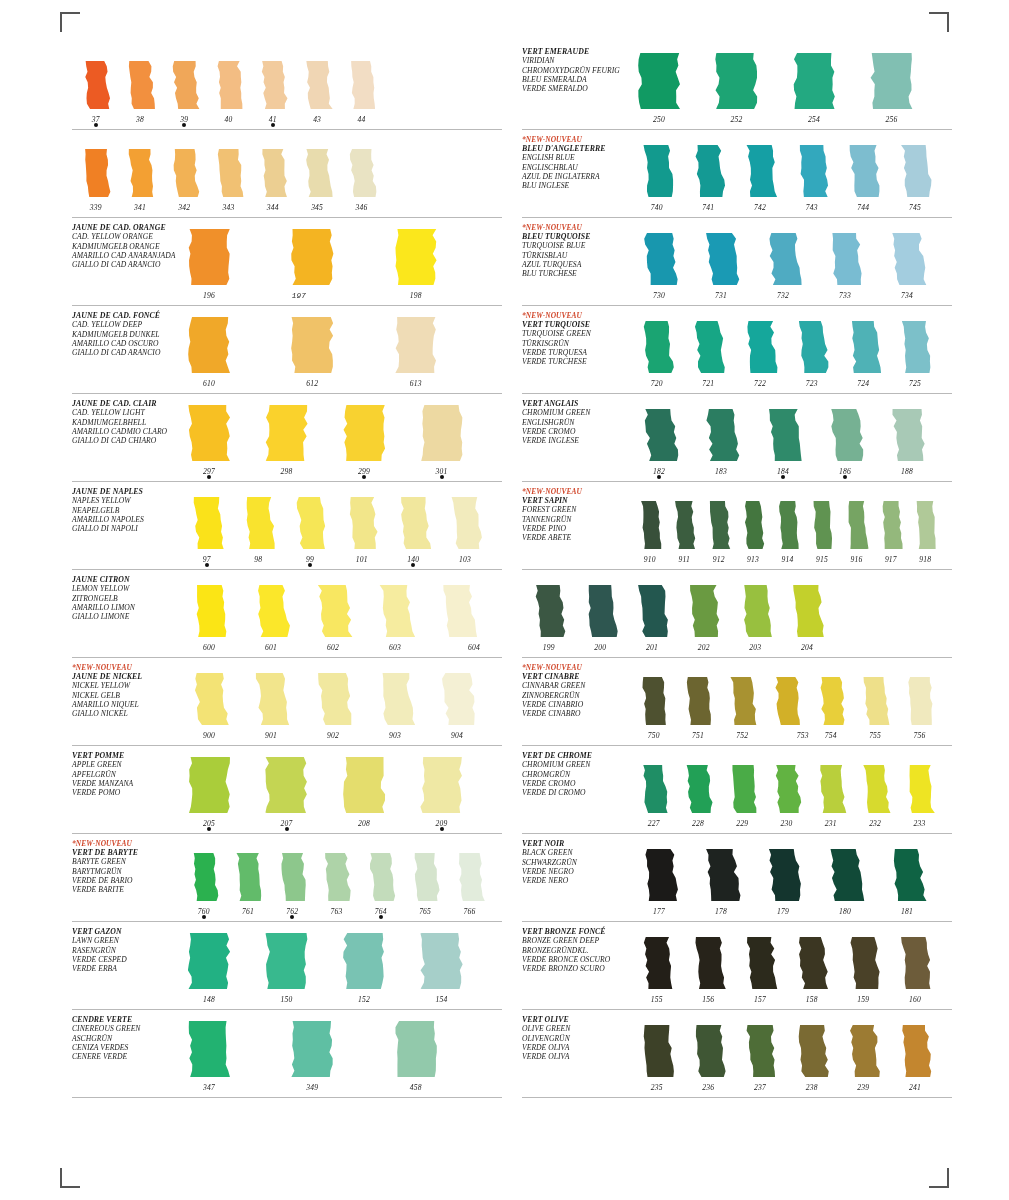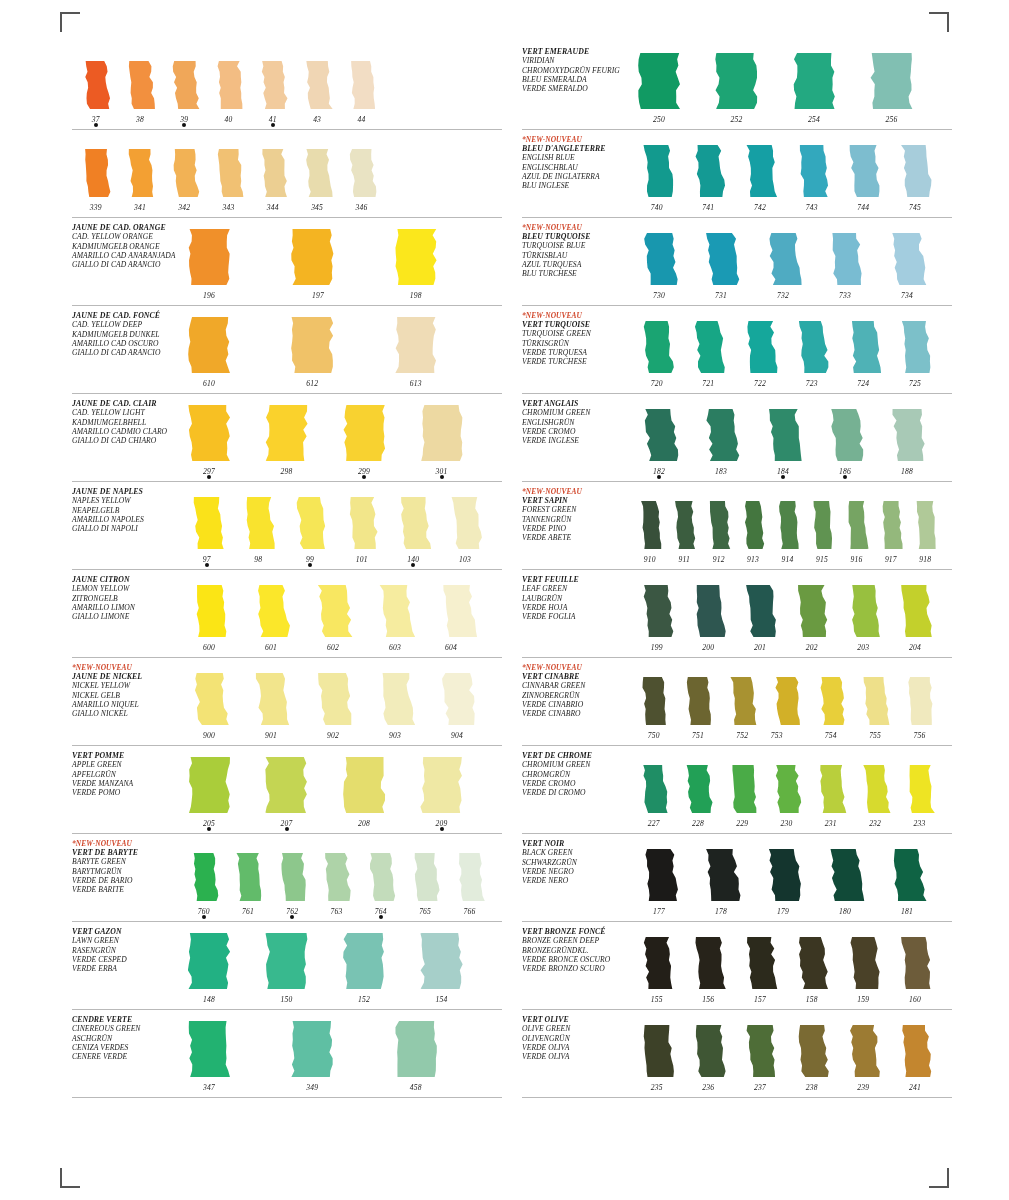--- a/index.html
+++ b/index.html
@@ -102,21 +102,21 @@
               <div class="nm fr">JAUNE DE CAD. ORANGE</div>
               <div class="nm">CAD. YELLOW ORANGE</div>
               <div class="nm">KADMIUMGELB ORANGE</div>
               <div class="nm">AMARILLO CAD ANARANJADA</div>
               <div class="nm">GIALLO DI CAD ARANCIO</div>
             </div>
             <div class="swatches">
               <div class="sw" style="left: 6px; width: 46px; height: 56px; background: rgb(240, 144, 42); clip-path: polygon(7.8% 0%, 12.9% 11.1%, 12.2% 22.2%, 5.9% 33.3%, 9.6% 44.4%, 6.6% 55.6%, 6.9% 66.7%, 8.9% 77.8%, 12% 88.9%, 11.2% 100%, 87.9% 100%, 94.2% 88.9%, 91.7% 77.8%, 92.5% 66.7%, 93.8% 55.6%, 94.9% 44.4%, 88.7% 33.3%, 88.6% 22.2%, 89.4% 11.1%, 95.3% 0%); filter: blur(0.25px);"></div>
               <div class="num" style="left: 6px; width: 46px;">196</div>
               <div class="sw" style="left: 109.333px; width: 46px; height: 56px; background: rgb(244, 180, 34); clip-path: polygon(6.9% 0%, 7.3% 11.1%, 5.6% 22.2%, 9.1% 33.3%, 4.2% 44.4%, 4.6% 55.6%, 11.5% 66.7%, 10.7% 77.8%, 14% 88.9%, 6.9% 100%, 86.7% 100%, 93.4% 88.9%, 92.4% 77.8%, 94% 66.7%, 91.3% 55.6%, 95.8% 44.4%, 92.4% 33.3%, 88% 22.2%, 92.1% 11.1%, 88.9% 0%); filter: blur(0.25px);"></div>
-              <div class="num" style="left: 115px; width: 46px;">197</div>
+              <div class="num" style="left: 96px; width: 46px; font-family: Liberation Mono, monospace;">197</div>
               <div class="sw" style="left: 212.667px; width: 46px; height: 56px; background: rgb(251, 231, 28); clip-path: polygon(10.4% 0%, 12.5% 11.1%, 9.4% 22.2%, 6.1% 33.3%, 6.7% 44.4%, 8% 55.6%, 6.2% 66.7%, 10.5% 77.8%, 13% 88.9%, 11.6% 100%, 88.7% 100%, 92.8% 88.9%, 92.5% 77.8%, 88.2% 66.7%, 95.5% 55.6%, 87.3% 44.4%, 93.5% 33.3%, 94.7% 22.2%, 86.8% 11.1%, 94.8% 0%); filter: blur(0.25px);"></div>
               <div class="num" style="left: 212.667px; width: 46px;">198</div>
             </div>
           </div>
         </div>
         <div class="row">
           <div class="row-inner">
             <div class="names">
               <div class="nm fr">JAUNE DE CAD. FONCÉ</div>
               <div class="nm">CAD. YELLOW DEEP</div>
@@ -198,21 +198,21 @@
             <div class="swatches">
               <div class="sw" style="left: 6px; width: 46px; height: 52px; background: rgb(251, 229, 21); clip-path: polygon(24% 0%, 24.1% 11.1%, 24% 22.2%, 24.5% 33.3%, 27.8% 44.4%, 23.2% 55.6%, 26.5% 66.7%, 28.9% 77.8%, 29.3% 88.9%, 26.4% 100%, 86.1% 100%, 87.7% 88.9%, 83.7% 77.8%, 85.1% 66.7%, 85.3% 55.6%, 81.7% 44.4%, 82.9% 33.3%, 79.2% 22.2%, 81.2% 11.1%, 77.5% 0%); filter: blur(0.25px);"></div>
               <div class="num" style="left: 6px; width: 46px;">600</div>
               <div class="sw" style="left: 68px; width: 46px; height: 52px; background: rgb(251, 231, 42); clip-path: polygon(24.8% 0%, 21.9% 11.1%, 25.4% 22.2%, 25.1% 33.3%, 27.1% 44.4%, 22.2% 55.6%, 26% 66.7%, 27.3% 77.8%, 33.2% 88.9%, 27.5% 100%, 85.6% 100%, 88.6% 88.9%, 91.2% 77.8%, 84.6% 66.7%, 81.7% 55.6%, 77.5% 44.4%, 77% 33.3%, 74.9% 22.2%, 80.3% 11.1%, 75% 0%); filter: blur(0.25px);"></div>
               <div class="num" style="left: 68px; width: 46px;">601</div>
               <div class="sw" style="left: 130px; width: 46px; height: 52px; background: rgb(248, 231, 97); clip-path: polygon(17.1% 0%, 25.7% 11.1%, 20.2% 22.2%, 25.1% 33.3%, 26.5% 44.4%, 24% 55.6%, 24.8% 66.7%, 30% 77.8%, 26% 88.9%, 33% 100%, 92.1% 100%, 83.3% 88.9%, 82.9% 77.8%, 89.3% 66.7%, 80.3% 55.6%, 87% 44.4%, 81.4% 33.3%, 81% 22.2%, 80.4% 11.1%, 77.6% 0%); filter: blur(0.25px);"></div>
               <div class="num" style="left: 130px; width: 46px;">602</div>
               <div class="sw" style="left: 192px; width: 46px; height: 52px; background: rgb(246, 236, 159); clip-path: polygon(16.7% 0%, 24.8% 11.1%, 25.6% 22.2%, 24.6% 33.3%, 23.6% 44.4%, 25.5% 55.6%, 31% 66.7%, 29.8% 77.8%, 32.9% 88.9%, 30.1% 100%, 93.7% 100%, 87.8% 88.9%, 85.6% 77.8%, 82.9% 66.7%, 82% 55.6%, 77.4% 44.4%, 82.6% 33.3%, 75.4% 22.2%, 74.9% 11.1%, 76.7% 0%); filter: blur(0.25px);"></div>
               <div class="num" style="left: 192px; width: 46px;">603</div>
               <div class="sw" style="left: 254px; width: 46px; height: 52px; background: rgb(246, 240, 206); clip-path: polygon(20.3% 0%, 20.8% 11.1%, 25.9% 22.2%, 25.9% 33.3%, 26.9% 44.4%, 28.4% 55.6%, 31% 66.7%, 27.8% 77.8%, 31.4% 88.9%, 33.2% 100%, 93.6% 100%, 91.2% 88.9%, 90% 77.8%, 88.8% 66.7%, 81.5% 55.6%, 80.5% 44.4%, 76.1% 33.3%, 82.6% 22.2%, 76.8% 11.1%, 78.1% 0%); filter: blur(0.25px);"></div>
-              <div class="num" style="left: 248px; width: 46px;">604</div>
+              <div class="num" style="left: 254px; width: 46px; text-align: right;">604</div>
             </div>
           </div>
         </div>
         <div class="row">
           <div class="row-inner">
             <div class="names">
               <div class="newtag" style="color: rgb(209, 71, 43);">*NEW-NOUVEAU</div>
               <div class="nm fr">JAUNE DE NICKEL</div>
               <div class="nm">NICKEL YELLOW</div>
               <div class="nm">NICKEL GELB</div>
@@ -480,27 +480,20 @@
               <div class="num" style="left: 212.667px; width: 27.5556px;">916</div>
               <div class="sw" style="left: 247.111px; width: 27.5556px; height: 48px; background: rgb(148, 184, 124); clip-path: polygon(23.7% 0%, 20.2% 11.1%, 21.1% 22.2%, 28% 33.3%, 22.1% 44.4%, 24.2% 55.6%, 28.1% 66.7%, 25.9% 77.8%, 27.5% 88.9%, 27.5% 100%, 92.4% 100%, 92.1% 88.9%, 86.7% 77.8%, 87.7% 66.7%, 81.5% 55.6%, 86.4% 44.4%, 79.6% 33.3%, 83.1% 22.2%, 78% 11.1%, 77.9% 0%); filter: blur(0.25px);"></div>
               <div class="num" style="left: 247.111px; width: 27.5556px;">917</div>
               <div class="sw" style="left: 281.556px; width: 27.5556px; height: 48px; background: rgb(176, 201, 152); clip-path: polygon(18.6% 0%, 20% 11.1%, 19.8% 22.2%, 26.5% 33.3%, 23.9% 44.4%, 27.4% 55.6%, 28.5% 66.7%, 29.3% 77.8%, 29.9% 88.9%, 26.2% 100%, 87.4% 100%, 87% 88.9%, 86.8% 77.8%, 82.8% 66.7%, 83.3% 55.6%, 83.8% 44.4%, 84% 33.3%, 77% 22.2%, 75.3% 11.1%, 78.9% 0%); filter: blur(0.25px);"></div>
               <div class="num" style="left: 281.556px; width: 27.5556px;">918</div>
             </div>
           </div>
         </div>
         <div class="row">
           <div class="row-inner">
-            <div class="names">
-              <div class="nm fr">VERT FEUILLE</div>
-              <div class="nm">LEAF GREEN</div>
-              <div class="nm">LAUBGRÜN</div>
-              <div class="nm">VERDE HOJA</div>
-              <div class="nm">VERDE FOGLIA</div>
-            </div>
             <div class="swatches">
               <div class="sw" style="left: 6px; width: 41.3333px; height: 52px; background: rgb(59, 87, 67); clip-path: polygon(19.6% 0%, 23.5% 11.1%, 18.7% 22.2%, 24.3% 33.3%, 27.5% 44.4%, 25.6% 55.6%, 28.9% 66.7%, 27.7% 77.8%, 30.9% 88.9%, 30.6% 100%, 85.8% 100%, 90.3% 88.9%, 84.2% 77.8%, 87.6% 66.7%, 80.8% 55.6%, 85.8% 44.4%, 84% 33.3%, 76.6% 22.2%, 78.2% 11.1%, 76.7% 0%); filter: blur(0.25px);"></div>
               <div class="num" style="left: 6px; width: 41.3333px;">199</div>
               <div class="sw" style="left: 57.6667px; width: 41.3333px; height: 52px; background: rgb(46, 86, 80); clip-path: polygon(22.1% 0%, 22% 11.1%, 22.9% 22.2%, 22% 33.3%, 26.7% 44.4%, 21.8% 55.6%, 23.5% 66.7%, 24% 77.8%, 27.6% 88.9%, 30.1% 100%, 89.6% 100%, 92% 88.9%, 88.8% 77.8%, 83.9% 66.7%, 80.6% 55.6%, 81.8% 44.4%, 81.3% 33.3%, 77.8% 22.2%, 77.3% 11.1%, 76.3% 0%); filter: blur(0.25px);"></div>
               <div class="num" style="left: 57.6667px; width: 41.3333px;">200</div>
               <div class="sw" style="left: 109.333px; width: 41.3333px; height: 52px; background: rgb(35, 87, 79); clip-path: polygon(16.4% 0%, 19% 11.1%, 23.7% 22.2%, 24.4% 33.3%, 26.8% 44.4%, 27.3% 55.6%, 27.5% 66.7%, 32.5% 77.8%, 26.4% 88.9%, 34.3% 100%, 86.7% 100%, 88.3% 88.9%, 85.9% 77.8%, 88.5% 66.7%, 80.4% 55.6%, 80.9% 44.4%, 81.5% 33.3%, 82.6% 22.2%, 81.9% 11.1%, 73.6% 0%); filter: blur(0.25px);"></div>
               <div class="num" style="left: 109.333px; width: 41.3333px;">201</div>
               <div class="sw" style="left: 161px; width: 41.3333px; height: 52px; background: rgb(106, 154, 65); clip-path: polygon(17.1% 0%, 17.3% 11.1%, 21.2% 22.2%, 23.6% 33.3%, 21.9% 44.4%, 22.2% 55.6%, 28.6% 66.7%, 23.8% 77.8%, 27.9% 88.9%, 28.6% 100%, 84.3% 100%, 84.9% 88.9%, 81.5% 77.8%, 87.6% 66.7%, 81.3% 55.6%, 83.1% 44.4%, 84.4% 33.3%, 76.7% 22.2%, 73.5% 11.1%, 81.1% 0%); filter: blur(0.25px);"></div>
               <div class="num" style="left: 161px; width: 41.3333px;">202</div>
               <div class="sw" style="left: 212.667px; width: 41.3333px; height: 52px; background: rgb(152, 192, 63); clip-path: polygon(23.2% 0%, 25.2% 11.1%, 27% 22.2%, 24.8% 33.3%, 23.6% 44.4%, 28.7% 55.6%, 22.8% 66.7%, 26.6% 77.8%, 27.4% 88.9%, 33.9% 100%, 90% 100%, 86.9% 88.9%, 87.5% 77.8%, 85.5% 66.7%, 80.8% 55.6%, 84.9% 44.4%, 80.7% 33.3%, 79.4% 22.2%, 79.8% 11.1%, 77.4% 0%); filter: blur(0.25px);"></div>
@@ -521,21 +514,21 @@
               <div class="nm">VERDE CINABRO</div>
             </div>
             <div class="swatches">
               <div class="sw" style="left: 6px; width: 35.4286px; height: 48px; background: rgb(78, 81, 48); clip-path: polygon(20.5% 0%, 19% 11.1%, 18.3% 22.2%, 26.5% 33.3%, 28.4% 44.4%, 22.9% 55.6%, 27.3% 66.7%, 25.9% 77.8%, 26.7% 88.9%, 28.3% 100%, 84.3% 100%, 82.8% 88.9%, 83.5% 77.8%, 80.6% 66.7%, 81.7% 55.6%, 82.8% 44.4%, 77.4% 33.3%, 79% 22.2%, 79.5% 11.1%, 72.9% 0%); filter: blur(0.25px);"></div>
               <div class="num" style="left: 6px; width: 35.4286px;">750</div>
               <div class="sw" style="left: 50.2857px; width: 35.4286px; height: 48px; background: rgb(108, 101, 48); clip-path: polygon(21.3% 0%, 18.6% 11.1%, 20.1% 22.2%, 22.4% 33.3%, 26.9% 44.4%, 25.4% 55.6%, 23.4% 66.7%, 26.6% 77.8%, 30.2% 88.9%, 28.6% 100%, 85.4% 100%, 86.5% 88.9%, 86% 77.8%, 82% 66.7%, 82% 55.6%, 83.4% 44.4%, 81.9% 33.3%, 76.2% 22.2%, 79.5% 11.1%, 75.7% 0%); filter: blur(0.25px);"></div>
               <div class="num" style="left: 50.2857px; width: 35.4286px;">751</div>
               <div class="sw" style="left: 94.5714px; width: 35.4286px; height: 48px; background: rgb(168, 146, 49); clip-path: polygon(16.6% 0%, 24.4% 11.1%, 25.1% 22.2%, 24.9% 33.3%, 29% 44.4%, 28.2% 55.6%, 29.4% 66.7%, 32.7% 77.8%, 26.8% 88.9%, 28% 100%, 89.7% 100%, 86.2% 88.9%, 85.6% 77.8%, 88.4% 66.7%, 79.2% 55.6%, 81.5% 44.4%, 82.7% 33.3%, 80.6% 22.2%, 78.3% 11.1%, 74% 0%); filter: blur(0.25px);"></div>
               <div class="num" style="left: 94.5714px; width: 35.4286px;">752</div>
               <div class="sw" style="left: 138.857px; width: 35.4286px; height: 48px; background: rgb(210, 176, 40); clip-path: polygon(20.6% 0%, 25.9% 11.1%, 18.6% 22.2%, 27.4% 33.3%, 27.4% 44.4%, 21.8% 55.6%, 23.3% 66.7%, 26% 77.8%, 30.4% 88.9%, 33.8% 100%, 87.7% 100%, 86.8% 88.9%, 81.7% 77.8%, 80.5% 66.7%, 81.9% 55.6%, 84% 44.4%, 82.8% 33.3%, 78.4% 22.2%, 83.3% 11.1%, 74.6% 0%); filter: blur(0.25px);"></div>
-              <div class="num" style="left: 129px; width: 35.4286px; text-align: center;">753</div>
+              <div class="num" style="left: 155px; width: 35.4286px; text-align: center;">753</div>
               <div class="sw" style="left: 183.143px; width: 35.4286px; height: 48px; background: rgb(232, 207, 58); clip-path: polygon(23.6% 0%, 25.8% 11.1%, 21% 22.2%, 25% 33.3%, 28.4% 44.4%, 29.6% 55.6%, 23.1% 66.7%, 32.4% 77.8%, 33.2% 88.9%, 29.1% 100%, 85.2% 100%, 88.4% 88.9%, 83% 77.8%, 87.1% 66.7%, 79.4% 55.6%, 86.8% 44.4%, 85% 33.3%, 80.6% 22.2%, 81.7% 11.1%, 75% 0%); filter: blur(0.25px);"></div>
               <div class="num" style="left: 183.143px; width: 35.4286px;">754</div>
               <div class="sw" style="left: 227.429px; width: 35.4286px; height: 48px; background: rgb(238, 224, 138); clip-path: polygon(17.3% 0%, 18.2% 11.1%, 24.2% 22.2%, 23.6% 33.3%, 24.5% 44.4%, 22.4% 55.6%, 28.7% 66.7%, 25.1% 77.8%, 33.9% 88.9%, 34.1% 100%, 90.3% 100%, 87.7% 88.9%, 84.2% 77.8%, 86.9% 66.7%, 81% 55.6%, 82.5% 44.4%, 77.4% 33.3%, 76.8% 22.2%, 74.2% 11.1%, 73.5% 0%); filter: blur(0.25px);"></div>
               <div class="num" style="left: 227.429px; width: 35.4286px;">755</div>
               <div class="sw" style="left: 271.714px; width: 35.4286px; height: 48px; background: rgb(240, 233, 190); clip-path: polygon(23.8% 0%, 18.7% 11.1%, 21.4% 22.2%, 20.5% 33.3%, 24.1% 44.4%, 24.5% 55.6%, 26.3% 66.7%, 25.7% 77.8%, 25.6% 88.9%, 28.4% 100%, 84.9% 100%, 84.9% 88.9%, 84.2% 77.8%, 84% 66.7%, 86.7% 55.6%, 80.5% 44.4%, 80.2% 33.3%, 84.6% 22.2%, 79.5% 11.1%, 79.5% 0%); filter: blur(0.25px);"></div>
               <div class="num" style="left: 271.714px; width: 35.4286px;">756</div>
             </div>
           </div>
         </div>
         <div class="row">

